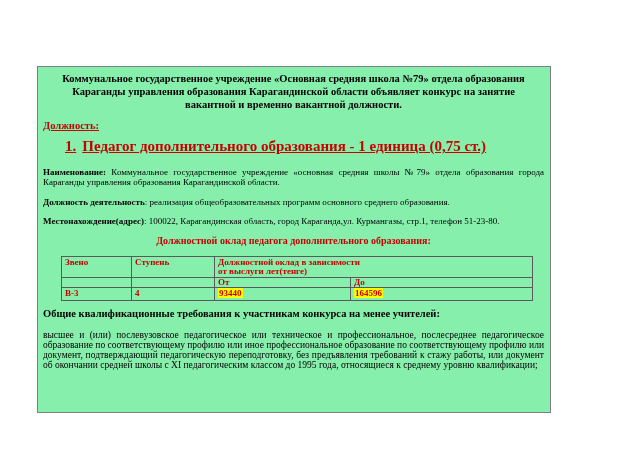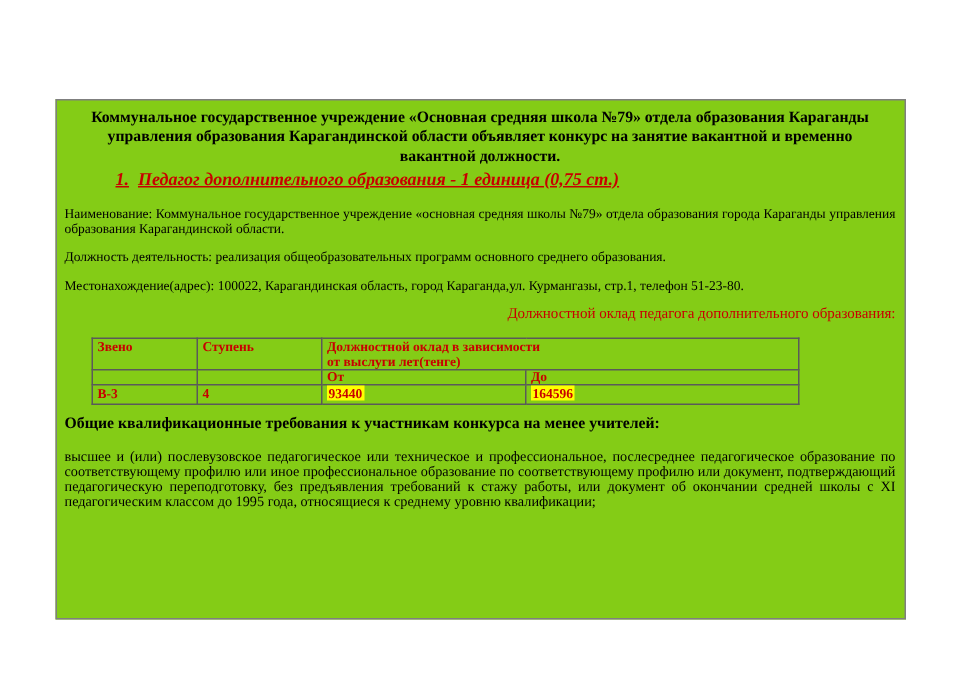--- a/index.html
+++ b/index.html
@@ -1,42 +1,42 @@
 <!DOCTYPE html>
 <html><head>
 <meta charset="utf-8">
 <style>
   html,body { margin:0; padding:0; }
   body {
     width:640px; height:454px; background:#ffffff; position:relative;
     font-family:"Liberation Serif","DejaVu Serif",serif; color:#000;
   }
   .sheet {
-    position:absolute; left:37px; top:66px; width:567px; height:347px;
-    box-sizing:border-box; border:1px solid #7f7f7f; background:#84cc16;
+    position:absolute; left:37px; top:66px; width:514px; height:347px;
+    box-sizing:border-box; border:1px solid #7f7f7f; background:#86efac;
     padding:3px 6px 0 5px; overflow:hidden;
   }
   .title {
     font-weight:bold; font-size:10.5px; line-height:13.2px;
     text-align:center; margin:2px 4px 0;
   }
   .pos-heading {
     margin-top:8px; font-size:10.5px; line-height:11px; font-weight:bold;
     color:#c80000; text-decoration:underline;
   }
   .pos-item {
-    margin-top:2px; margin-left:34px; font-size:12px; line-height:11px;
-    font-weight:bold; color:#c80000; text-decoration:underline;font-style:italic;
+    margin-top:2px; margin-left:22px; font-size:15px; line-height:11px;
+    font-weight:bold; color:#c80000; text-decoration:underline;
   }
   .pos-num { margin-right:6px; }
   .details { margin-top:2px; }
   .detail { font-size:9px; line-height:10.2px; text-align:justify; }
-  .detail b { font-weight:normal; }
+  .detail b { font-weight:bold; }
   .salary-heading {
-    text-align:right; color:#c80000; font-weight:normal; font-size:10px;
+    text-align:center; color:#c80000; font-weight:bold; font-size:10px;
     line-height:11px; margin-top:1px;
   }
   table.salary { border-collapse:collapse; margin-top:1px; margin-left:18px; }
   table.salary td {
     border:1px solid #5a5a5a; color:#c80000; font-weight:bold; font-size:9px;
     line-height:9.5px; padding:1px 3px 0; vertical-align:top;
   }
   table.salary tr.sub td { line-height:9px; padding-top:0; height:9px; }
   table.salary tr.data td { height:11px; }
   .hl { background:#ffff00; padding:0 1px; }
@@ -44,20 +44,21 @@
   .body { font-size:9.5px; line-height:10px; text-align:justify; }
   .ind { text-indent:10px; }
 </style>
 </head>
 <body>
 
 <div class="sheet">
 
   <p class="title">Коммунальное государственное учреждение «Основная средняя школа №79» отдела образования Караганды управления образования Карагандинской области объявляет конкурс на занятие вакантной и временно вакантной должности.</p>
 
+  <p class="pos-heading">Должность:</p>
 
   <p class="pos-item"><span class="pos-num">1.</span><span>Педагог дополнительного образования - 1 единица (0,75 ст.)</span></p>
 
   <div class="details">
     <p class="detail"><b>Наименование:</b> <span>Коммунальное государственное учреждение «основная средняя школы №79» отдела образования города Караганды управления образования Карагандинской области.</span></p>
     <p class="detail"><b>Должность деятельность</b><span>: реализация общеобразовательных программ основного среднего образования.</span></p>
     <p class="detail"><b>Местонахождение(адрес)</b><span>: 100022, Карагандинская область, город Караганда,ул. Курмангазы, стр.1, телефон 51-23-80.</span></p>
   </div>
 
   <p class="salary-heading">Должностной оклад педагога дополнительного образования:</p>

